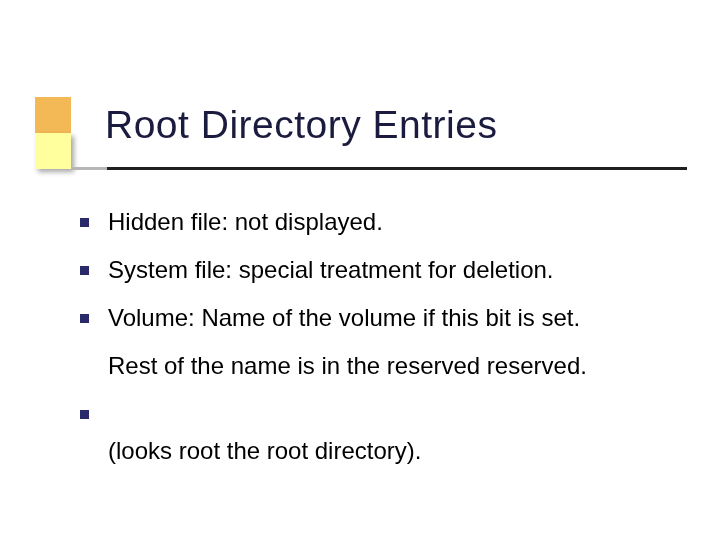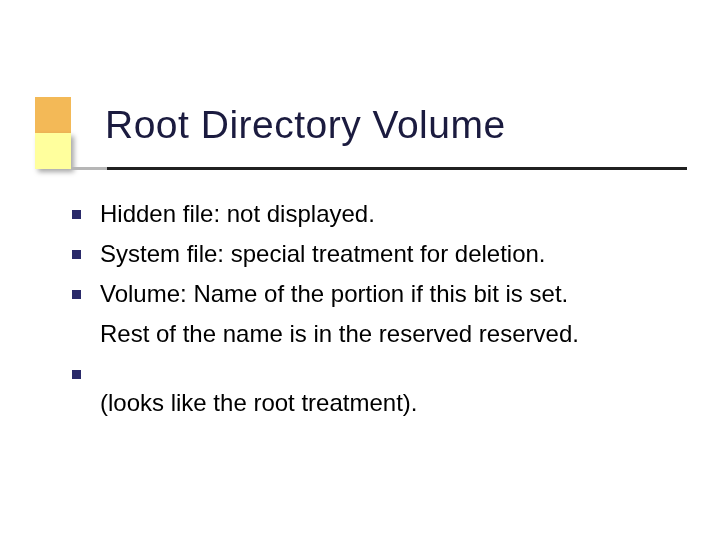--- a/index.html
+++ b/index.html
@@ -66,21 +66,21 @@
   }
   .body {
     position: absolute;
     left: 64px;
     top: 190px;
     width: 600px;
   }
   .line {
     display: flex;
     align-items: flex-start;
-    margin: 8px;
+    margin: 16px;
     line-height: 32px;
   }
   .bullet {
     width: 9px;
     height: 9px;
     background: #2a2a6a;
     margin-top: 12px;
     margin-right: 19px;
     flex: 0 0 auto;
   }
@@ -95,42 +95,42 @@
 </head>
 <body>
 
 <div class="slide">
 
   <div class="title-block">
     <div class="square-back"></div>
     <div class="square-front"></div>
     <div class="underline-short"></div>
     <div class="underline-long"></div>
-    <div class="title-text">Root Directory Volume</div>
+    <div class="title-text">Root Directory Entries</div>
   </div>
 
   <div class="body">
     <div class="line">
       <div class="bullet"></div>
       <div class="text">Hidden file: not displayed.</div>
     </div>
     <div class="line">
       <div class="bullet"></div>
       <div class="text">System file: special treatment for deletion.</div>
     </div>
     <div class="line">
       <div class="bullet"></div>
-      <div class="text">Volume: Name of the portion if this bit is set.</div>
+      <div class="text">Volume: Name of the volume if this bit is set.</div>
     </div>
     <div class="line">
       <div class="bullet invisible"></div>
       <div class="text">Rest of the name is in the reserved reserved.</div>
     </div>
     <div class="line">
       <div class="bullet"></div>
     </div>
     <div class="line">
       <div class="bullet invisible"></div>
-      <div class="text">(looks like the root treatment).</div>
+      <div class="text">(looks root the root directory).</div>
     </div>
   </div>
 
 </div>
 
 </body></html>

